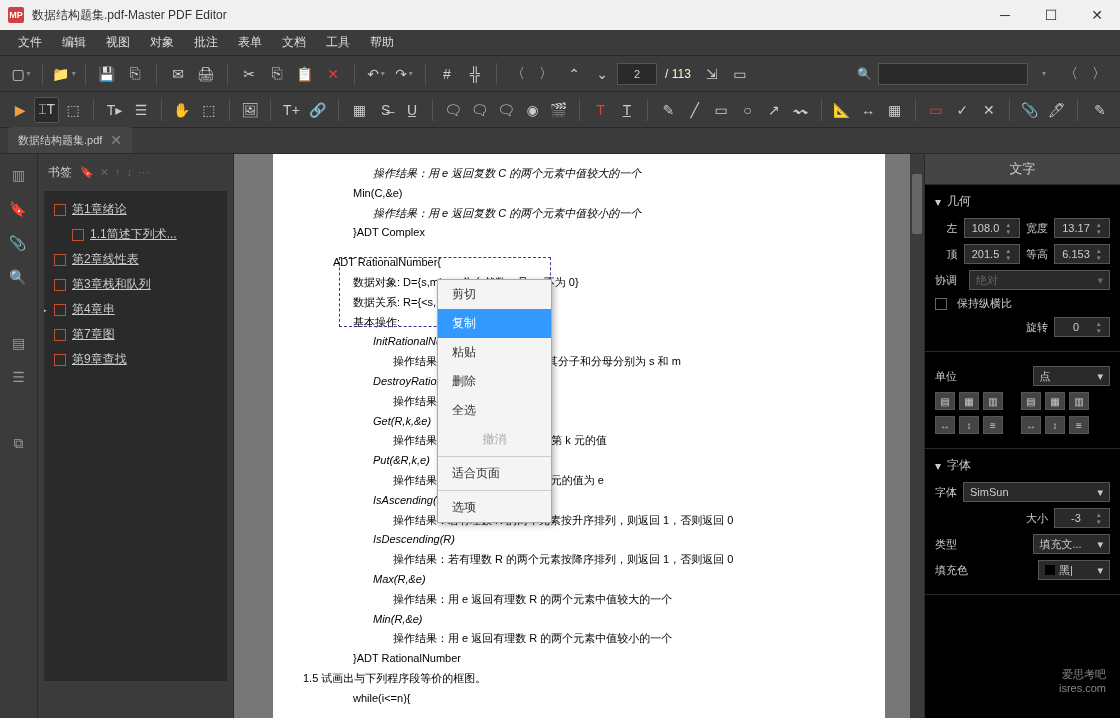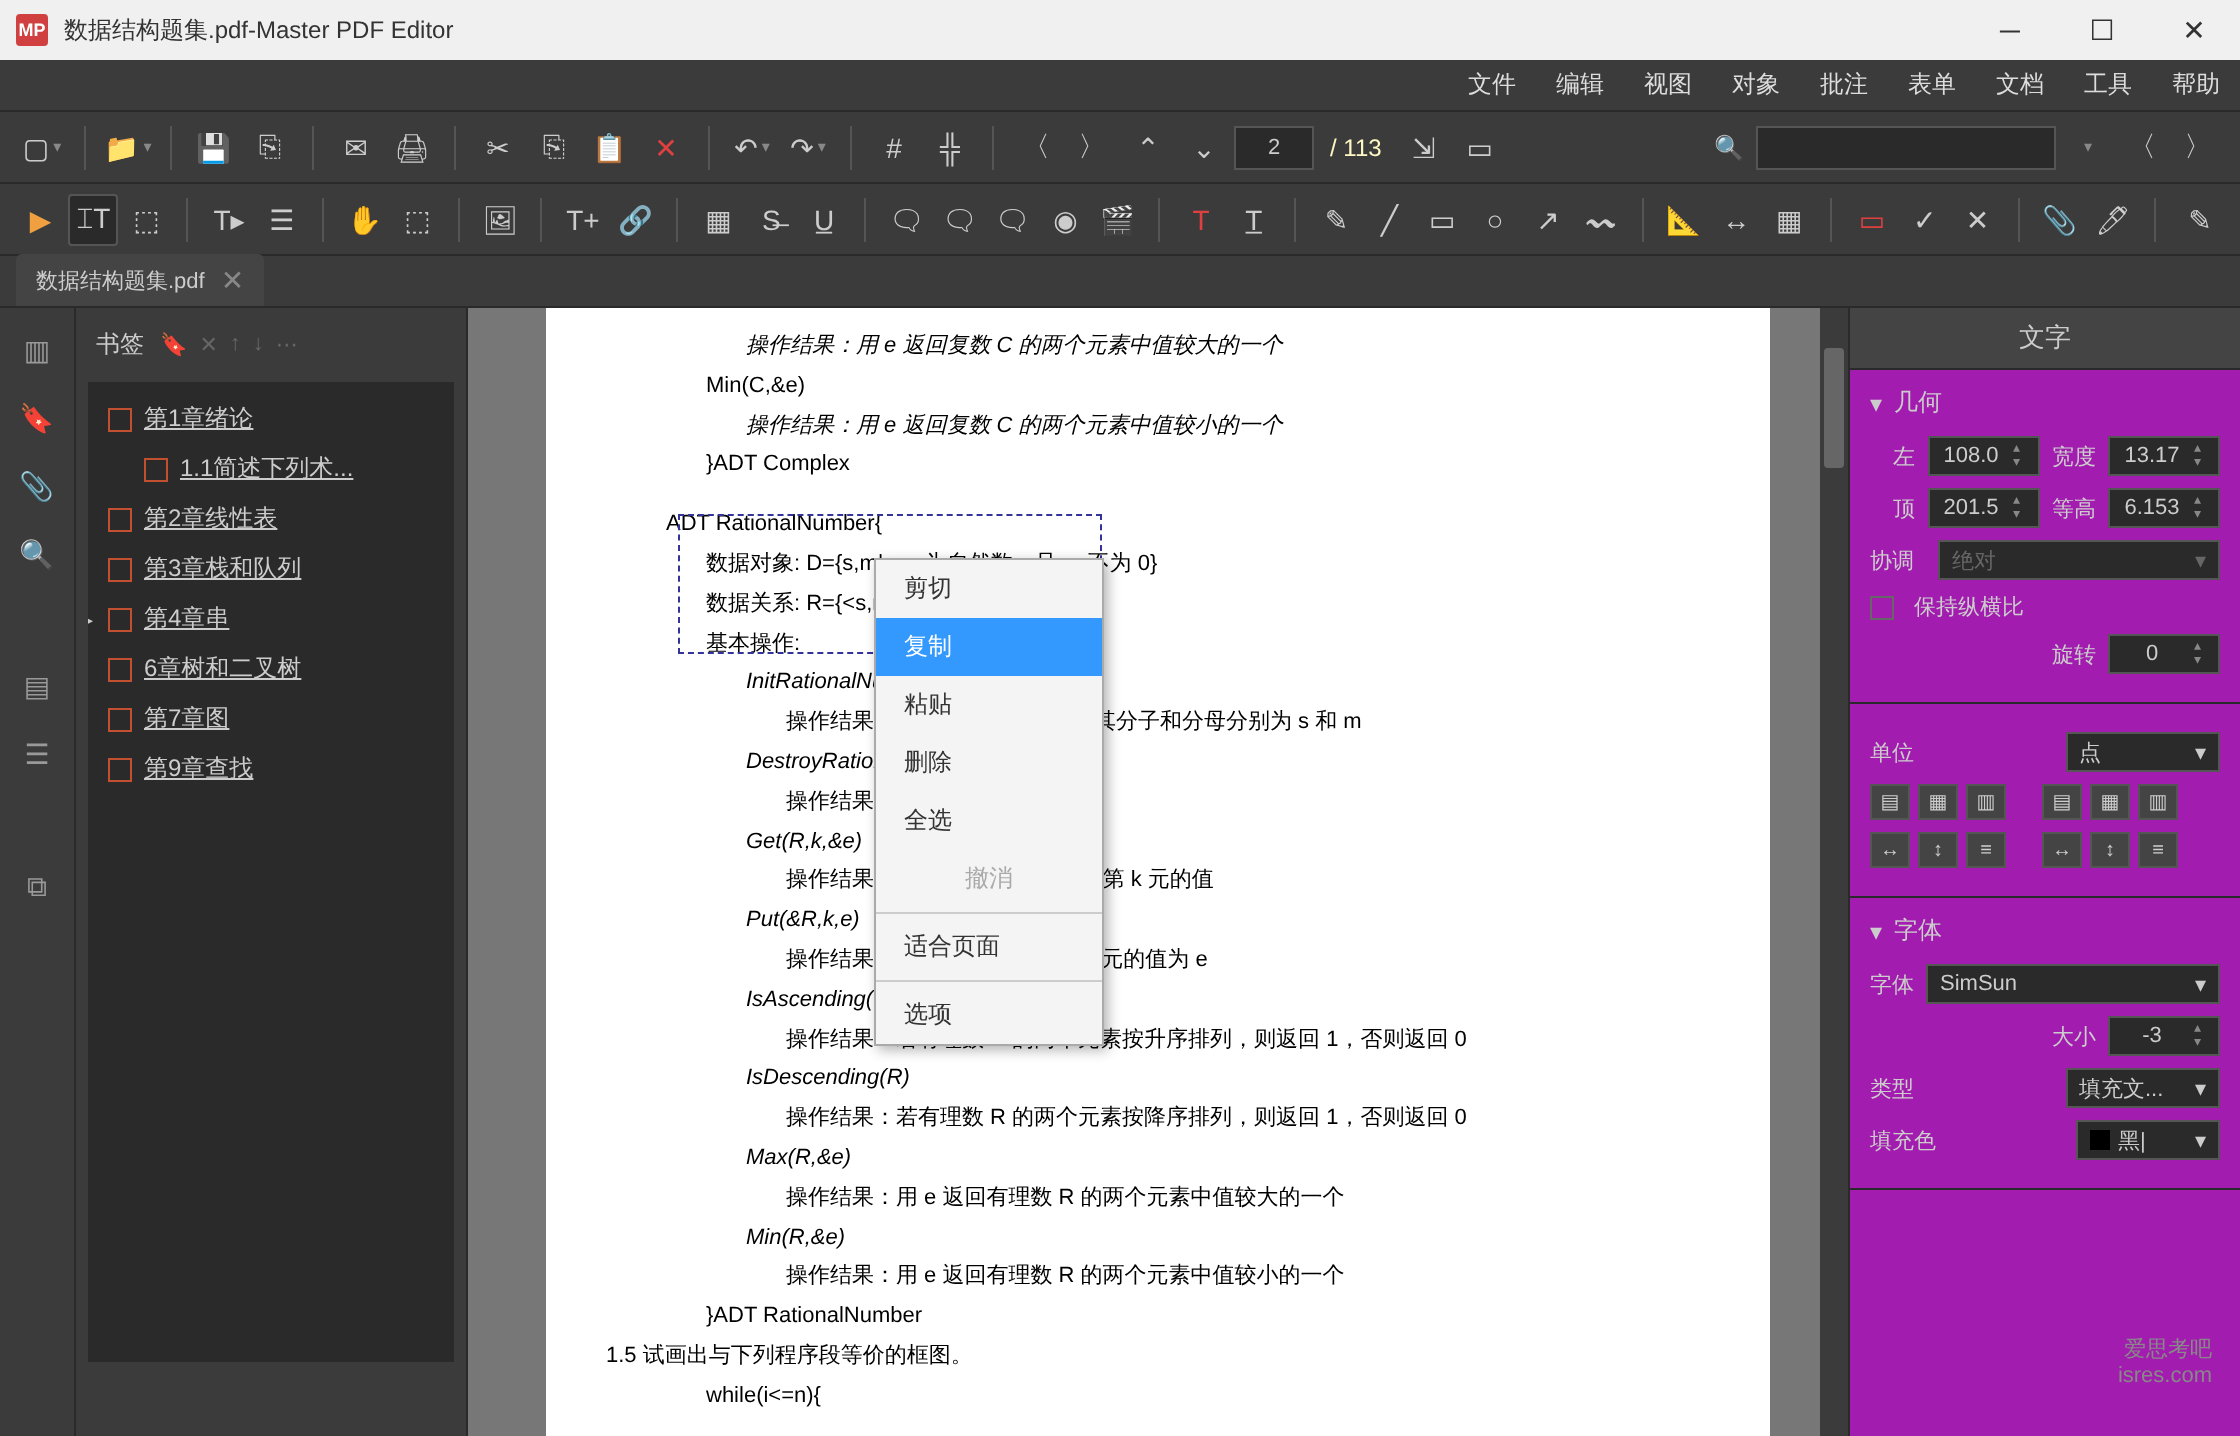--- a/index.html
+++ b/index.html
@@ -2,21 +2,21 @@
 <html><head>
 <meta charset="utf-8">
 <style>
 * { margin: 0; padding: 0; box-sizing: border-box; font-family: "Microsoft YaHei", Arial, sans-serif; }
 body { width: 1120px; height: 718px; background: #3a3a3a; color: #ccc; font-size: 12px; overflow: hidden; position: relative; }
 .titlebar { background: #f0f0f0; height: 30px; display: flex; align-items: center; color: #333; padding-left: 8px; }
 .titlebar .app-icon { width: 16px; height: 16px; background: #d04040; margin-right: 8px; border-radius: 2px; display:flex; align-items:center; justify-content:center; color:#fff; font-size:9px; font-weight:bold;}
 .titlebar .title { flex: 1; font-size: 12px; }
 .win-controls { display: flex; }
 .win-btn { width: 46px; height: 30px; display: flex; align-items: center; justify-content: center; color: #333; font-size: 14px; }
-.menubar { background: #3b3b3b; height: 26px; display: flex; align-items: center; padding-left: 20px; border-bottom: 1px solid #2a2a2a; justify-content: flex-end;}
+.menubar { background: #3b3b3b; height: 26px; display: flex; align-items: center; padding-left: 8px; border-bottom: 1px solid #2a2a2a;}
 .menubar span { padding: 0 10px; font-size: 12px; color: #ddd; }
 .toolbar { background: #3b3b3b; height: 36px; display: flex; align-items: center; padding: 0 8px; border-bottom: 1px solid #2a2a2a; gap: 2px;}
 .toolbar2 { background: #3b3b3b; height: 36px; display: flex; align-items: center; padding: 0 8px; border-bottom: 1px solid #2a2a2a; gap: 2px;}
 .tbtn { width: 26px; height: 26px; display: flex; align-items: center; justify-content: center; color: #ccc; font-size: 14px; border-radius: 2px; }
 .tbtn.active { background: #2a2a2a; border: 1px solid #555; }
 .separator { width: 1px; height: 22px; background: #555; margin: 0 6px; }
 .dropdown-arrow::after { content: "▾"; font-size: 8px; margin-left: 2px; color: #888; }
 .page-input { width: 40px; height: 22px; background: #2a2a2a; border: 1px solid #555; color: #ccc; text-align: center; font-size: 11px; }
 .search-input { width: 150px; height: 22px; background: #2a2a2a; border: 1px solid #555; color: #ccc; padding: 0 6px; font-size: 11px; }
 
@@ -44,21 +44,21 @@
 .scroll-thumb { width: 10px; height: 60px; background: #666; margin: 20px auto; border-radius: 2px; }
 
 .selbox { position: absolute; border: 1px dashed #339; left: 339px; top: 257px; width: 212px; height: 70px; }
 
 .context-menu { position: absolute; left: 437px; top: 279px; width: 115px; background: #f4f4f4; border: 1px solid #aaa; box-shadow: 2px 2px 6px rgba(0,0,0,0.3); z-index: 100; font-size: 12px;}
 .context-menu .cm-item { padding: 6px 14px; color: #333; }
 .context-menu .cm-item.highlighted { background: #3399ff; color: #fff; }
 .context-menu .cm-item.disabled { color: #aaa; text-align: center; }
 .context-menu .cm-sep { height: 1px; background: #ccc; margin: 2px 0; }
 
-.rightpanel { width: 196px; background: #a21caf; border-left: 1px solid #2a2a2a; font-size: 11px; color: #ccc; display: flex; flex-direction: column;}
+.rightpanel { width: 196px; background: #000000; border-left: 1px solid #2a2a2a; font-size: 11px; color: #ccc; display: flex; flex-direction: column;}
 .rp-title { background: #444; padding: 6px; text-align: center; font-size: 13px; border-bottom: 1px solid #2a2a2a; position: relative;}
 .rp-section { padding: 8px 10px; border-bottom: 1px solid #2a2a2a; }
 .rp-sec-hdr { display: flex; align-items: center; gap: 6px; margin-bottom: 8px; font-size: 12px;}
 .rp-row { display: flex; align-items: center; gap: 6px; margin: 6px 0; }
 .rp-label { width: 28px; text-align: right; }
 .spinner { display: flex; align-items: center; background: #2a2a2a; border: 1px solid #555; height: 20px; }
 .spinner input { width: 42px; background: transparent; border: none; color: #ccc; font-size: 11px; text-align: center; }
 .spinner .sp-btns { display: flex; flex-direction: column; width: 12px; font-size: 7px; color: #888; line-height: 1; }
 .rp-select { flex: 1; background: #2a2a2a; border: 1px solid #555; height: 20px; padding: 0 6px; font-size: 11px; color: #ccc; display: flex; align-items: center; justify-content: space-between;}
 .rp-check { width: 12px; height: 12px; border: 1px solid #666; margin-right: 4px; display: inline-block;}
@@ -231,24 +231,20 @@
           <span class="bicon"></span>
           <span>第2章线性表</span>
         </div>
         <div class="bm-item">
           <span class="bicon"></span>
           <span>第3章栈和队列</span>
         </div>
         <div class="bm-item expandable current">
           <span class="bicon"></span>
           <span>第4章串</span>
-        </div>
-        <div class="bm-item">
-          <span class="bicon"></span>
-          <span>6章树和二叉树</span>
         </div>
         <div class="bm-item">
           <span class="bicon"></span>
           <span>第7章图</span>
         </div>
         <div class="bm-item">
           <span class="bicon"></span>
           <span>第9章查找</span>
         </div>
       </div>

